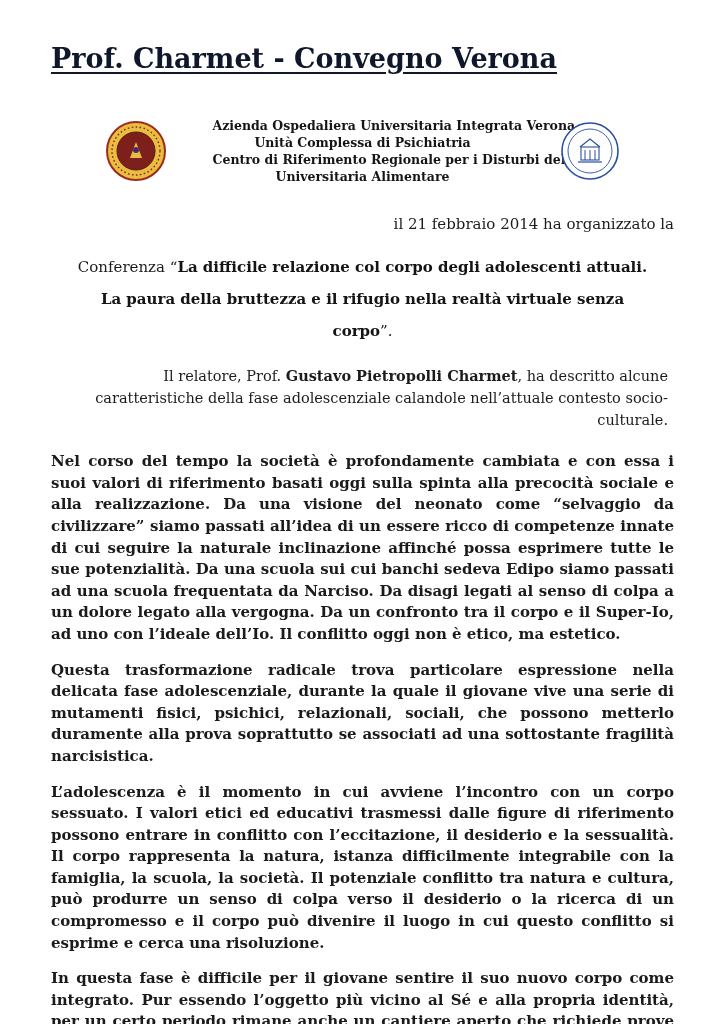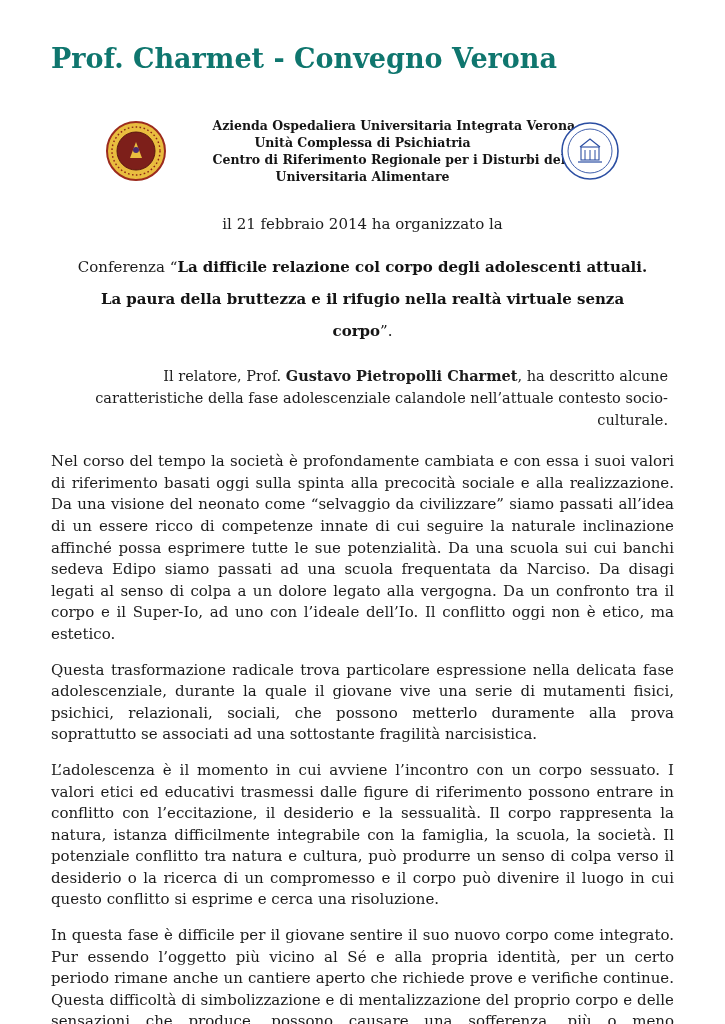--- a/index.html
+++ b/index.html
@@ -16,21 +16,22 @@
     padding: 40px 51px 24px 51px;
     overflow: hidden;
   }
   .title {
     margin-bottom: 42px;
     line-height: 1.1;
   }
   .title a {
     font-size: 27px;
     font-weight: bold;
-    color: #0f766e;
+    color: #0f172a;
+    text-decoration: underline;
     text-underline-offset: 4px;
     cursor: pointer;
   }
   .letterhead {
     display: flex;
     align-items: center;
     justify-content: center;
     gap: 46px;
     margin-bottom: 30px;
   }
@@ -42,39 +43,41 @@
     color: #151515;
     max-width: 300px;
   }
   .org-text div { white-space: nowrap; }
   .logo { flex: 0 0 auto; width: 62px; height: 62px; }
   .centered { text-align: center; }
   .date-line {
     font-size: 15px;
     margin-bottom: 18px;
     color: #1c1c1c;
+    text-align: right;
   }
   .conference {
     font-size: 15px;
     line-height: 32px;
     margin: 0 18px 18px 18px;
   }
   .conference b { color: #141414; }
   .speaker {
     font-size: 14.5px;
     line-height: 22px;
     margin: 0 6px 20px 6px;
     text-align: right;
   }
   .body-copy p {
     font-size: 15px;
     line-height: 21.6px;
     text-align: justify;
     margin-bottom: 14px;
     color: #1b1b1b;
+    font-weight: bold;
   }
   .body-copy p:last-child { margin-bottom: 0; }
 </style>
 </head>
 <body>
 
 <div class="page">
 
   <h1 class="title">
     <a>Prof. Charmet - Convegno Verona</a>

